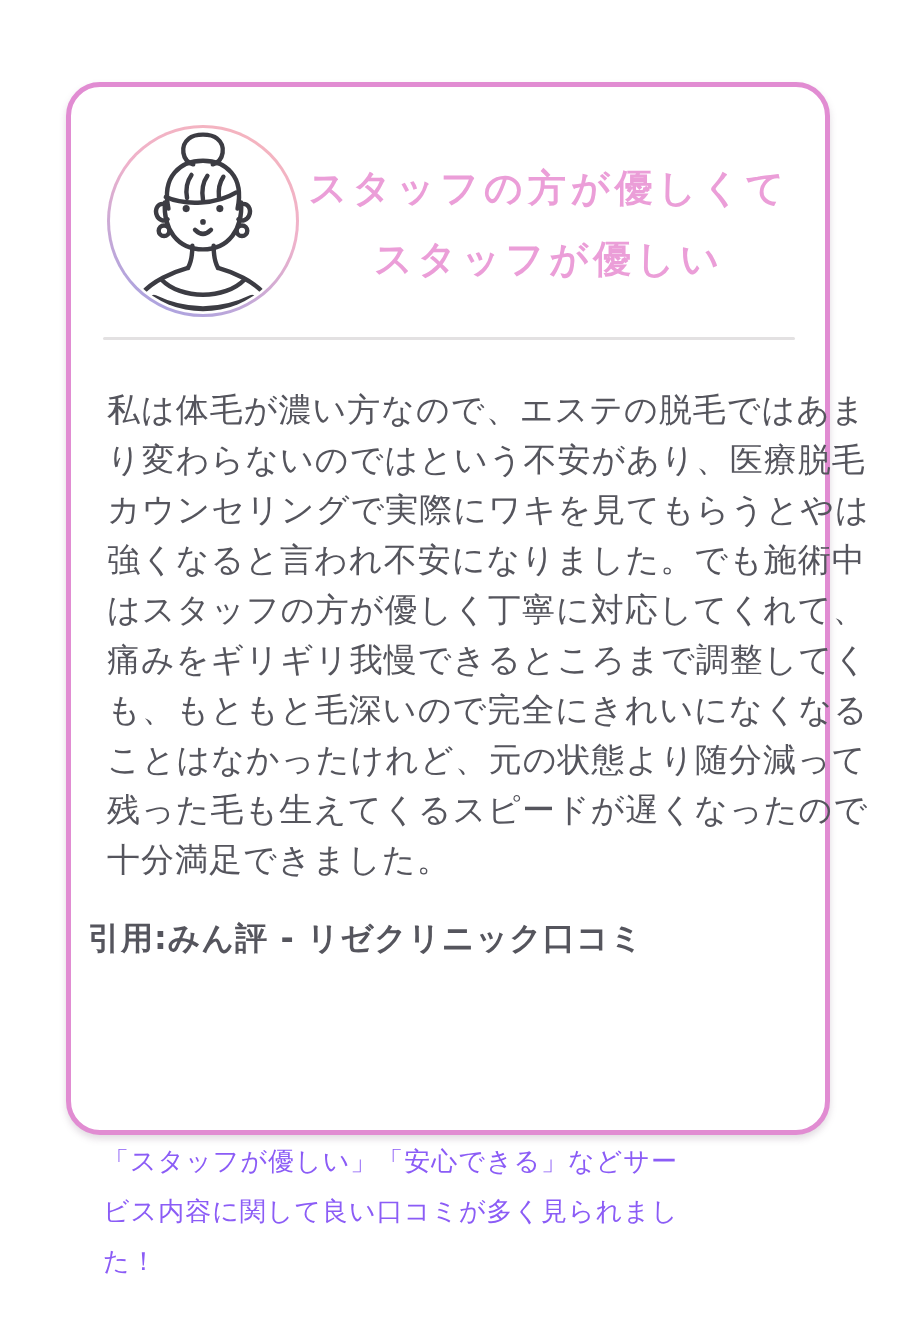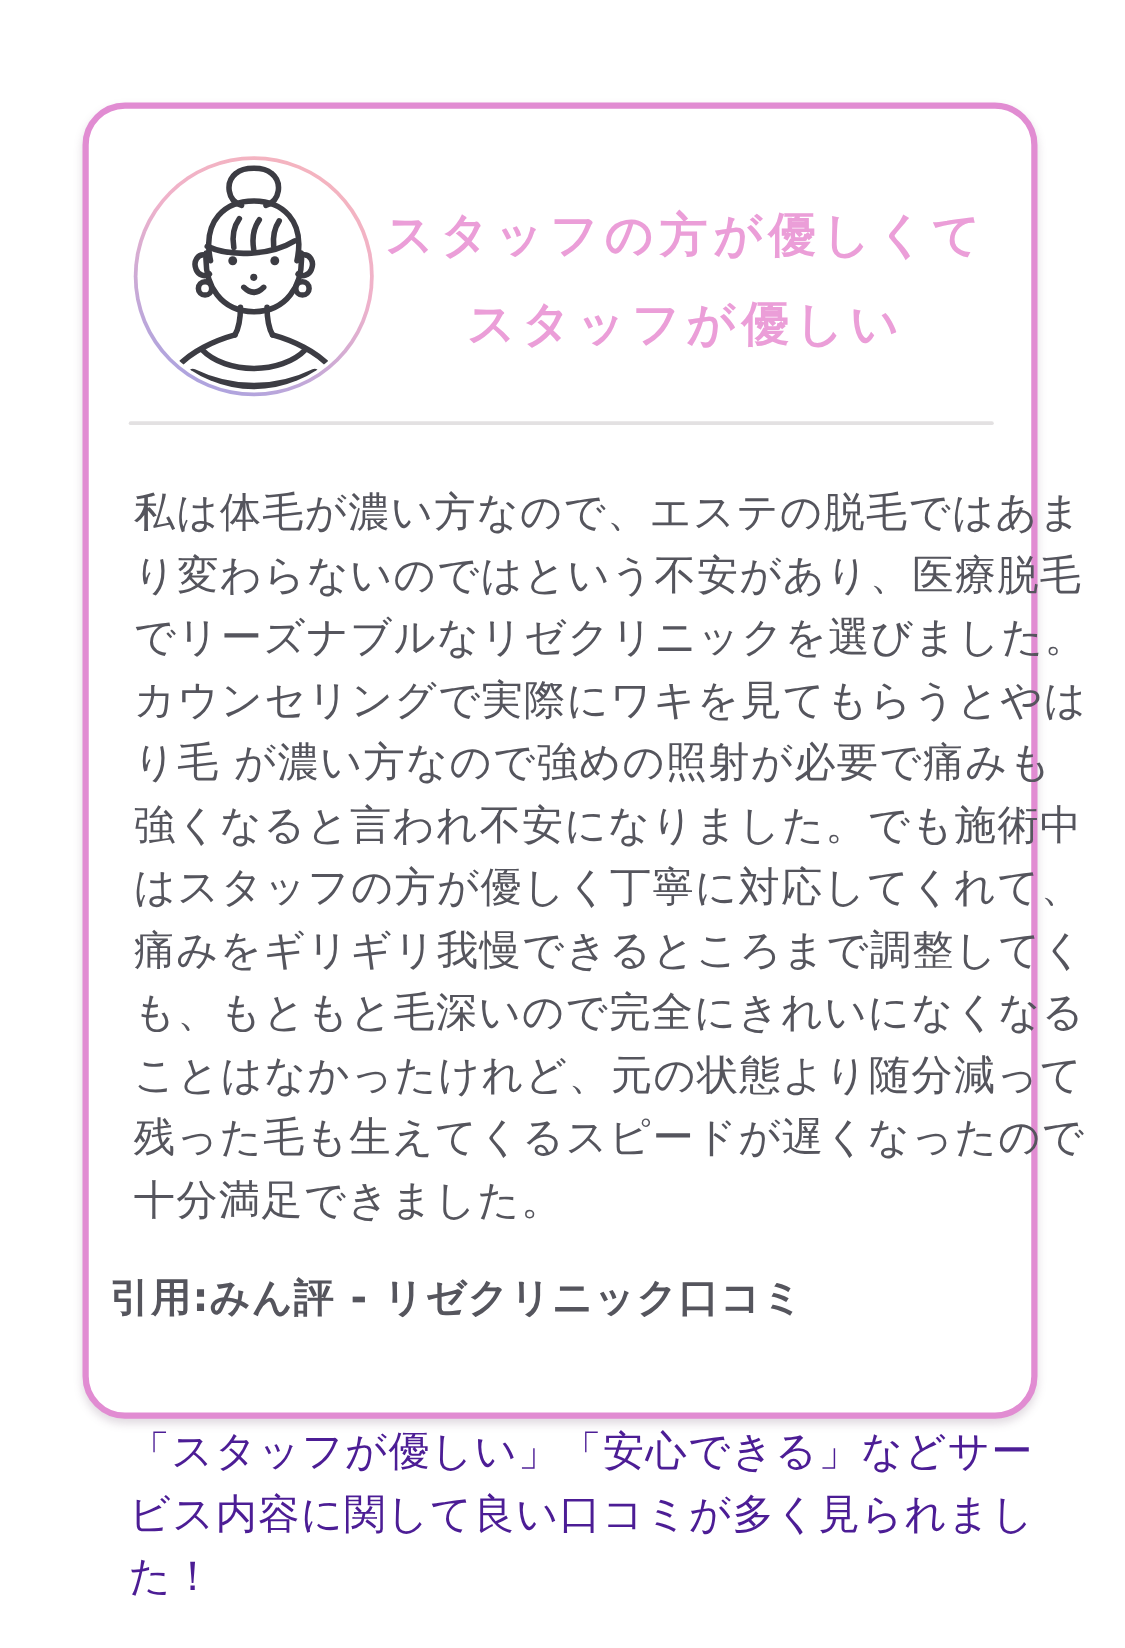--- a/index.html
+++ b/index.html
@@ -82,22 +82,22 @@
     letter-spacing: 1px;
     line-height: 50px;
     white-space: nowrap;
   }
 
   
   .summary-note {
     position: absolute;
     left: 103px; top: 1136px;
     width: 730px;
-    color: #4c1d95;
-    font-size: 33px;
+    color: #8b5cf6;
+    font-size: 26px;
     letter-spacing: 1px;
   }
   .summary-note .line {
     height: 50px;
     line-height: 50px;
     white-space: nowrap;
   }
 </style>
 </head>
 <body>
@@ -162,23 +162,21 @@
       <div>スタッフの方が優しくて</div>
       <div>スタッフが優しい</div>
     </div>
   </div>
 
   <div class="divider"></div>
 
   <div class="review-body">
     <div class="line">私は体毛が濃い方なので、エステの脱毛ではあま</div>
     <div class="line">り変わらないのではという不安があり、医療脱毛</div>
-    <div class="line">でリーズナブルなリゼクリニックを選びました。</div>
     <div class="line">カウンセリングで実際にワキを見てもらうとやは</div>
-    <div class="line">り毛 が濃い方なので強めの照射が必要で痛みも</div>
     <div class="line">強くなると言われ不安になりました。でも施術中</div>
     <div class="line">はスタッフの方が優しく丁寧に対応してくれて、</div>
     <div class="line">痛みをギリギリ我慢できるところまで調整してく</div>
     <div class="line">も、もともと毛深いので完全にきれいになくなる</div>
     <div class="line">ことはなかったけれど、元の状態より随分減って</div>
     <div class="line">残った毛も生えてくるスピードが遅くなったので</div>
     <div class="line">十分満足できました。</div>
   </div>
 
   <div class="citation">引用:みん評 - リゼクリニック口コミ</div>

